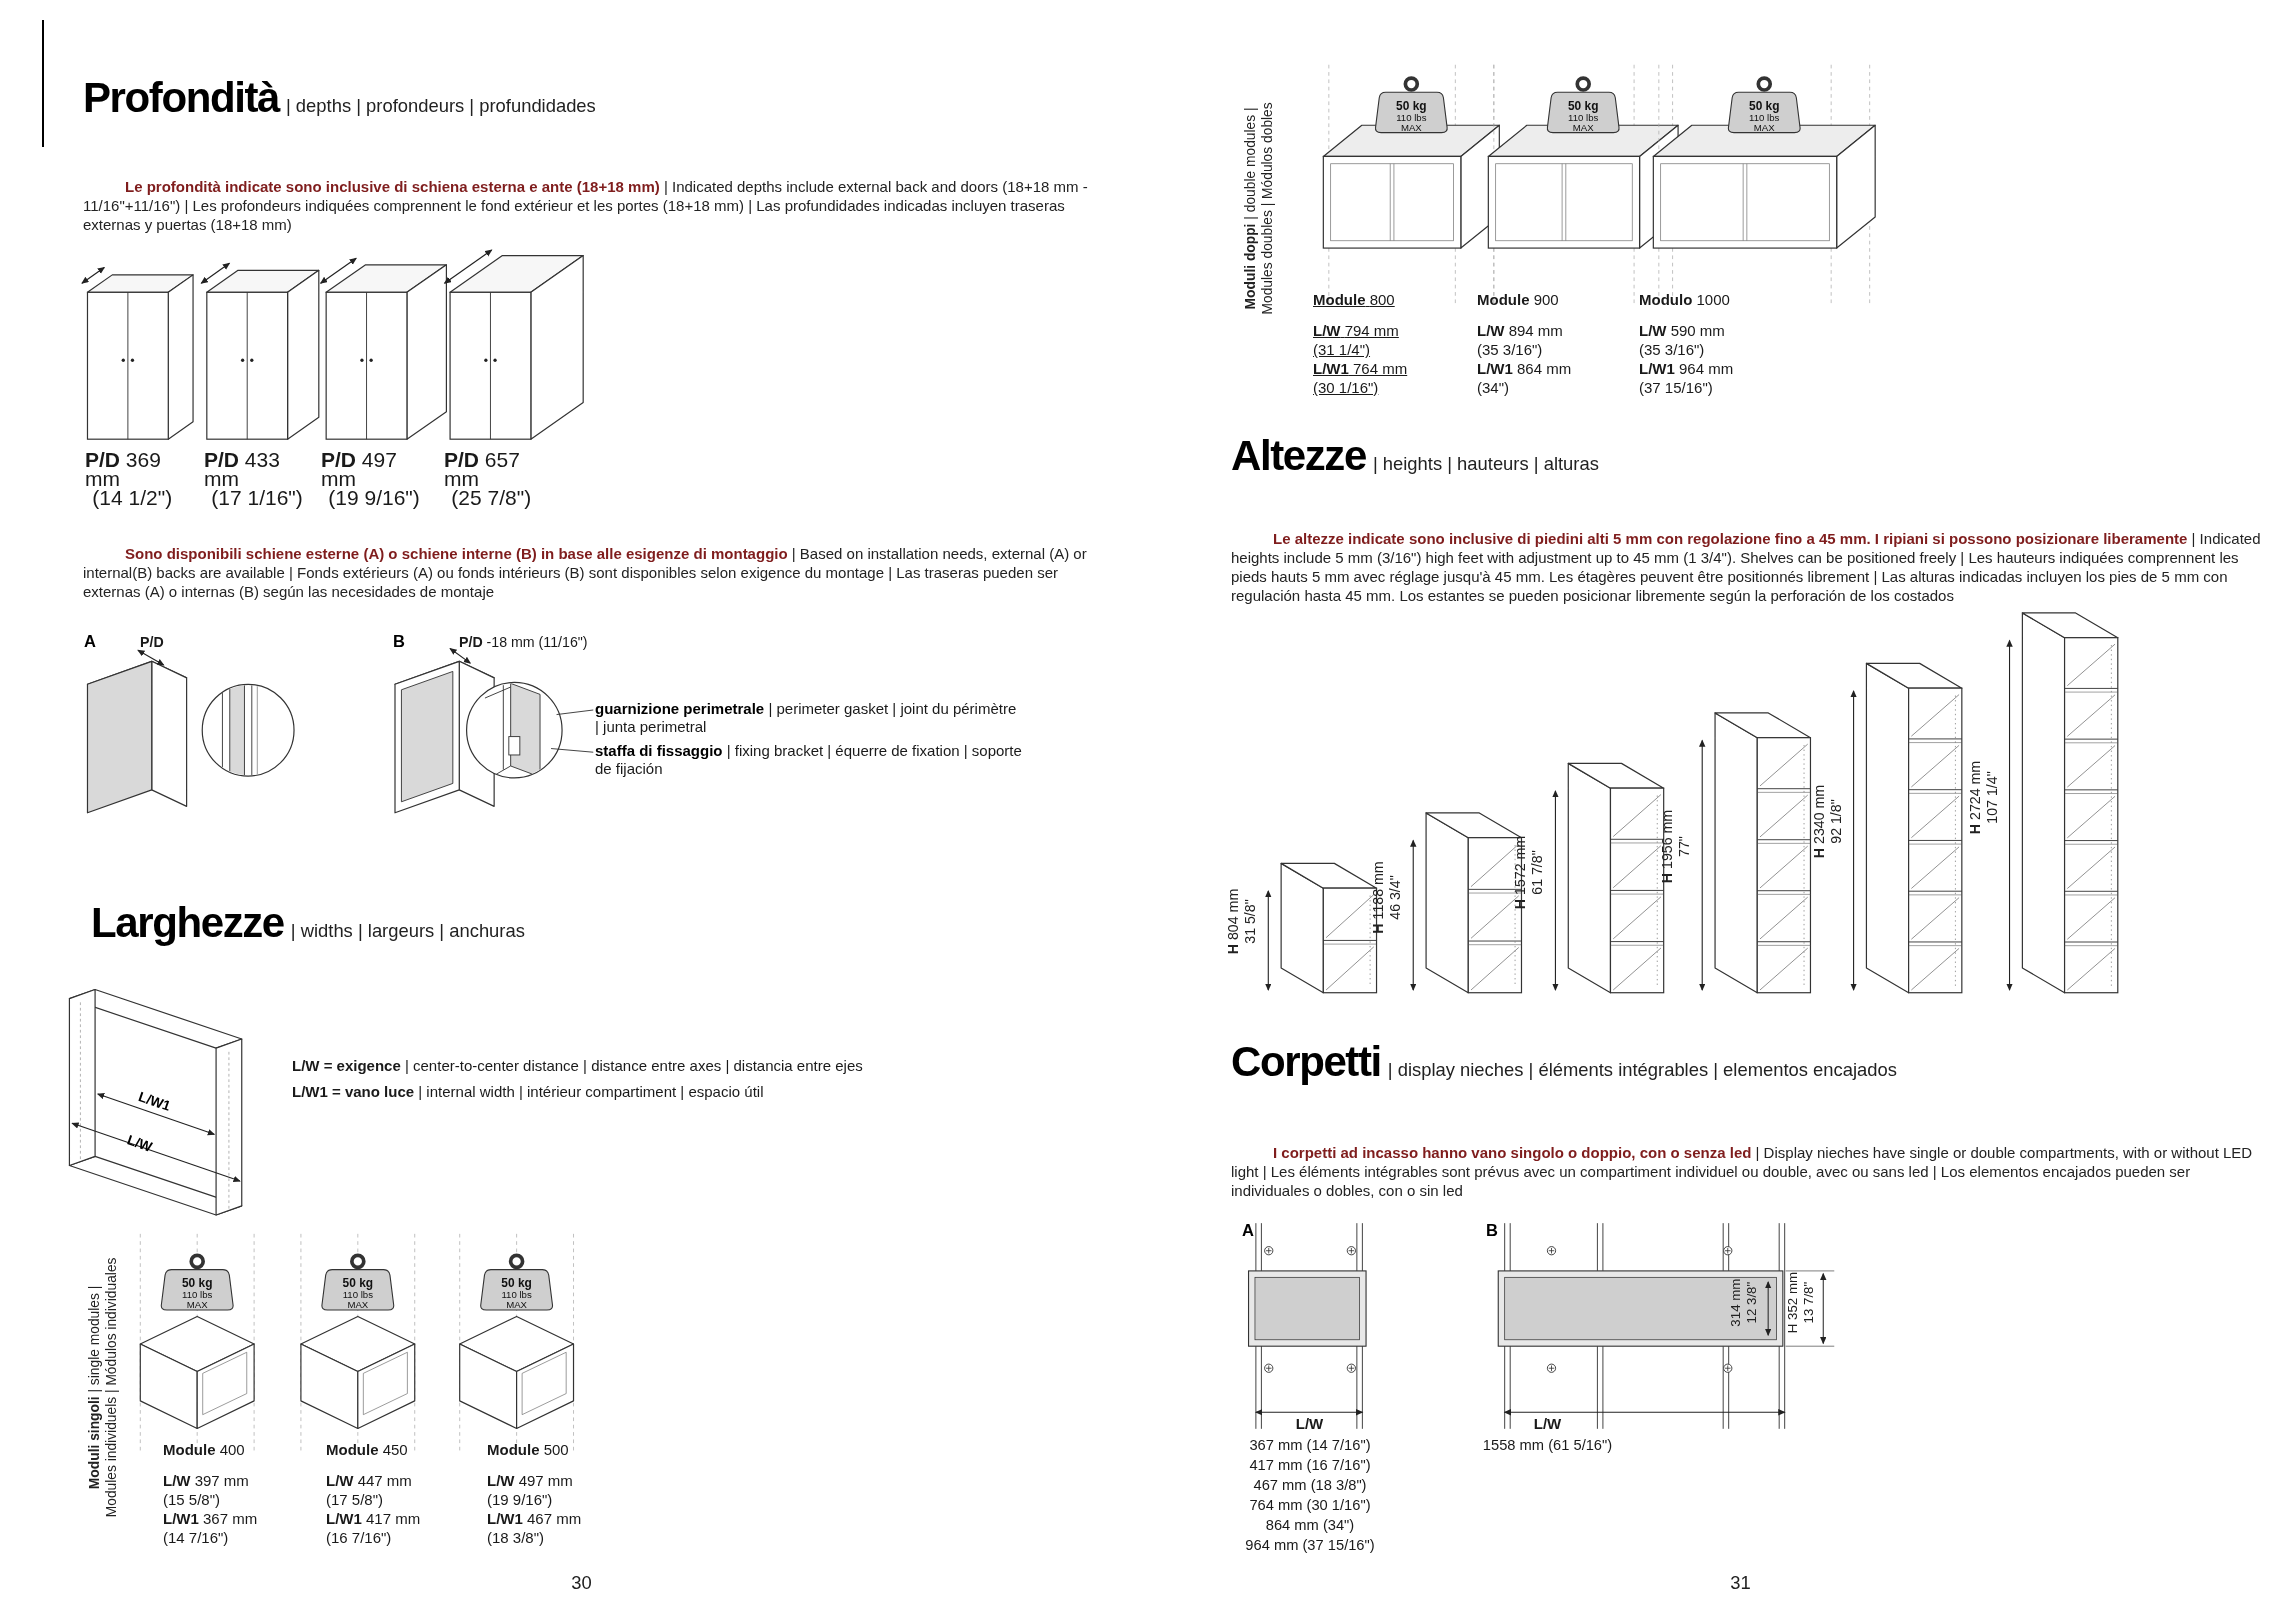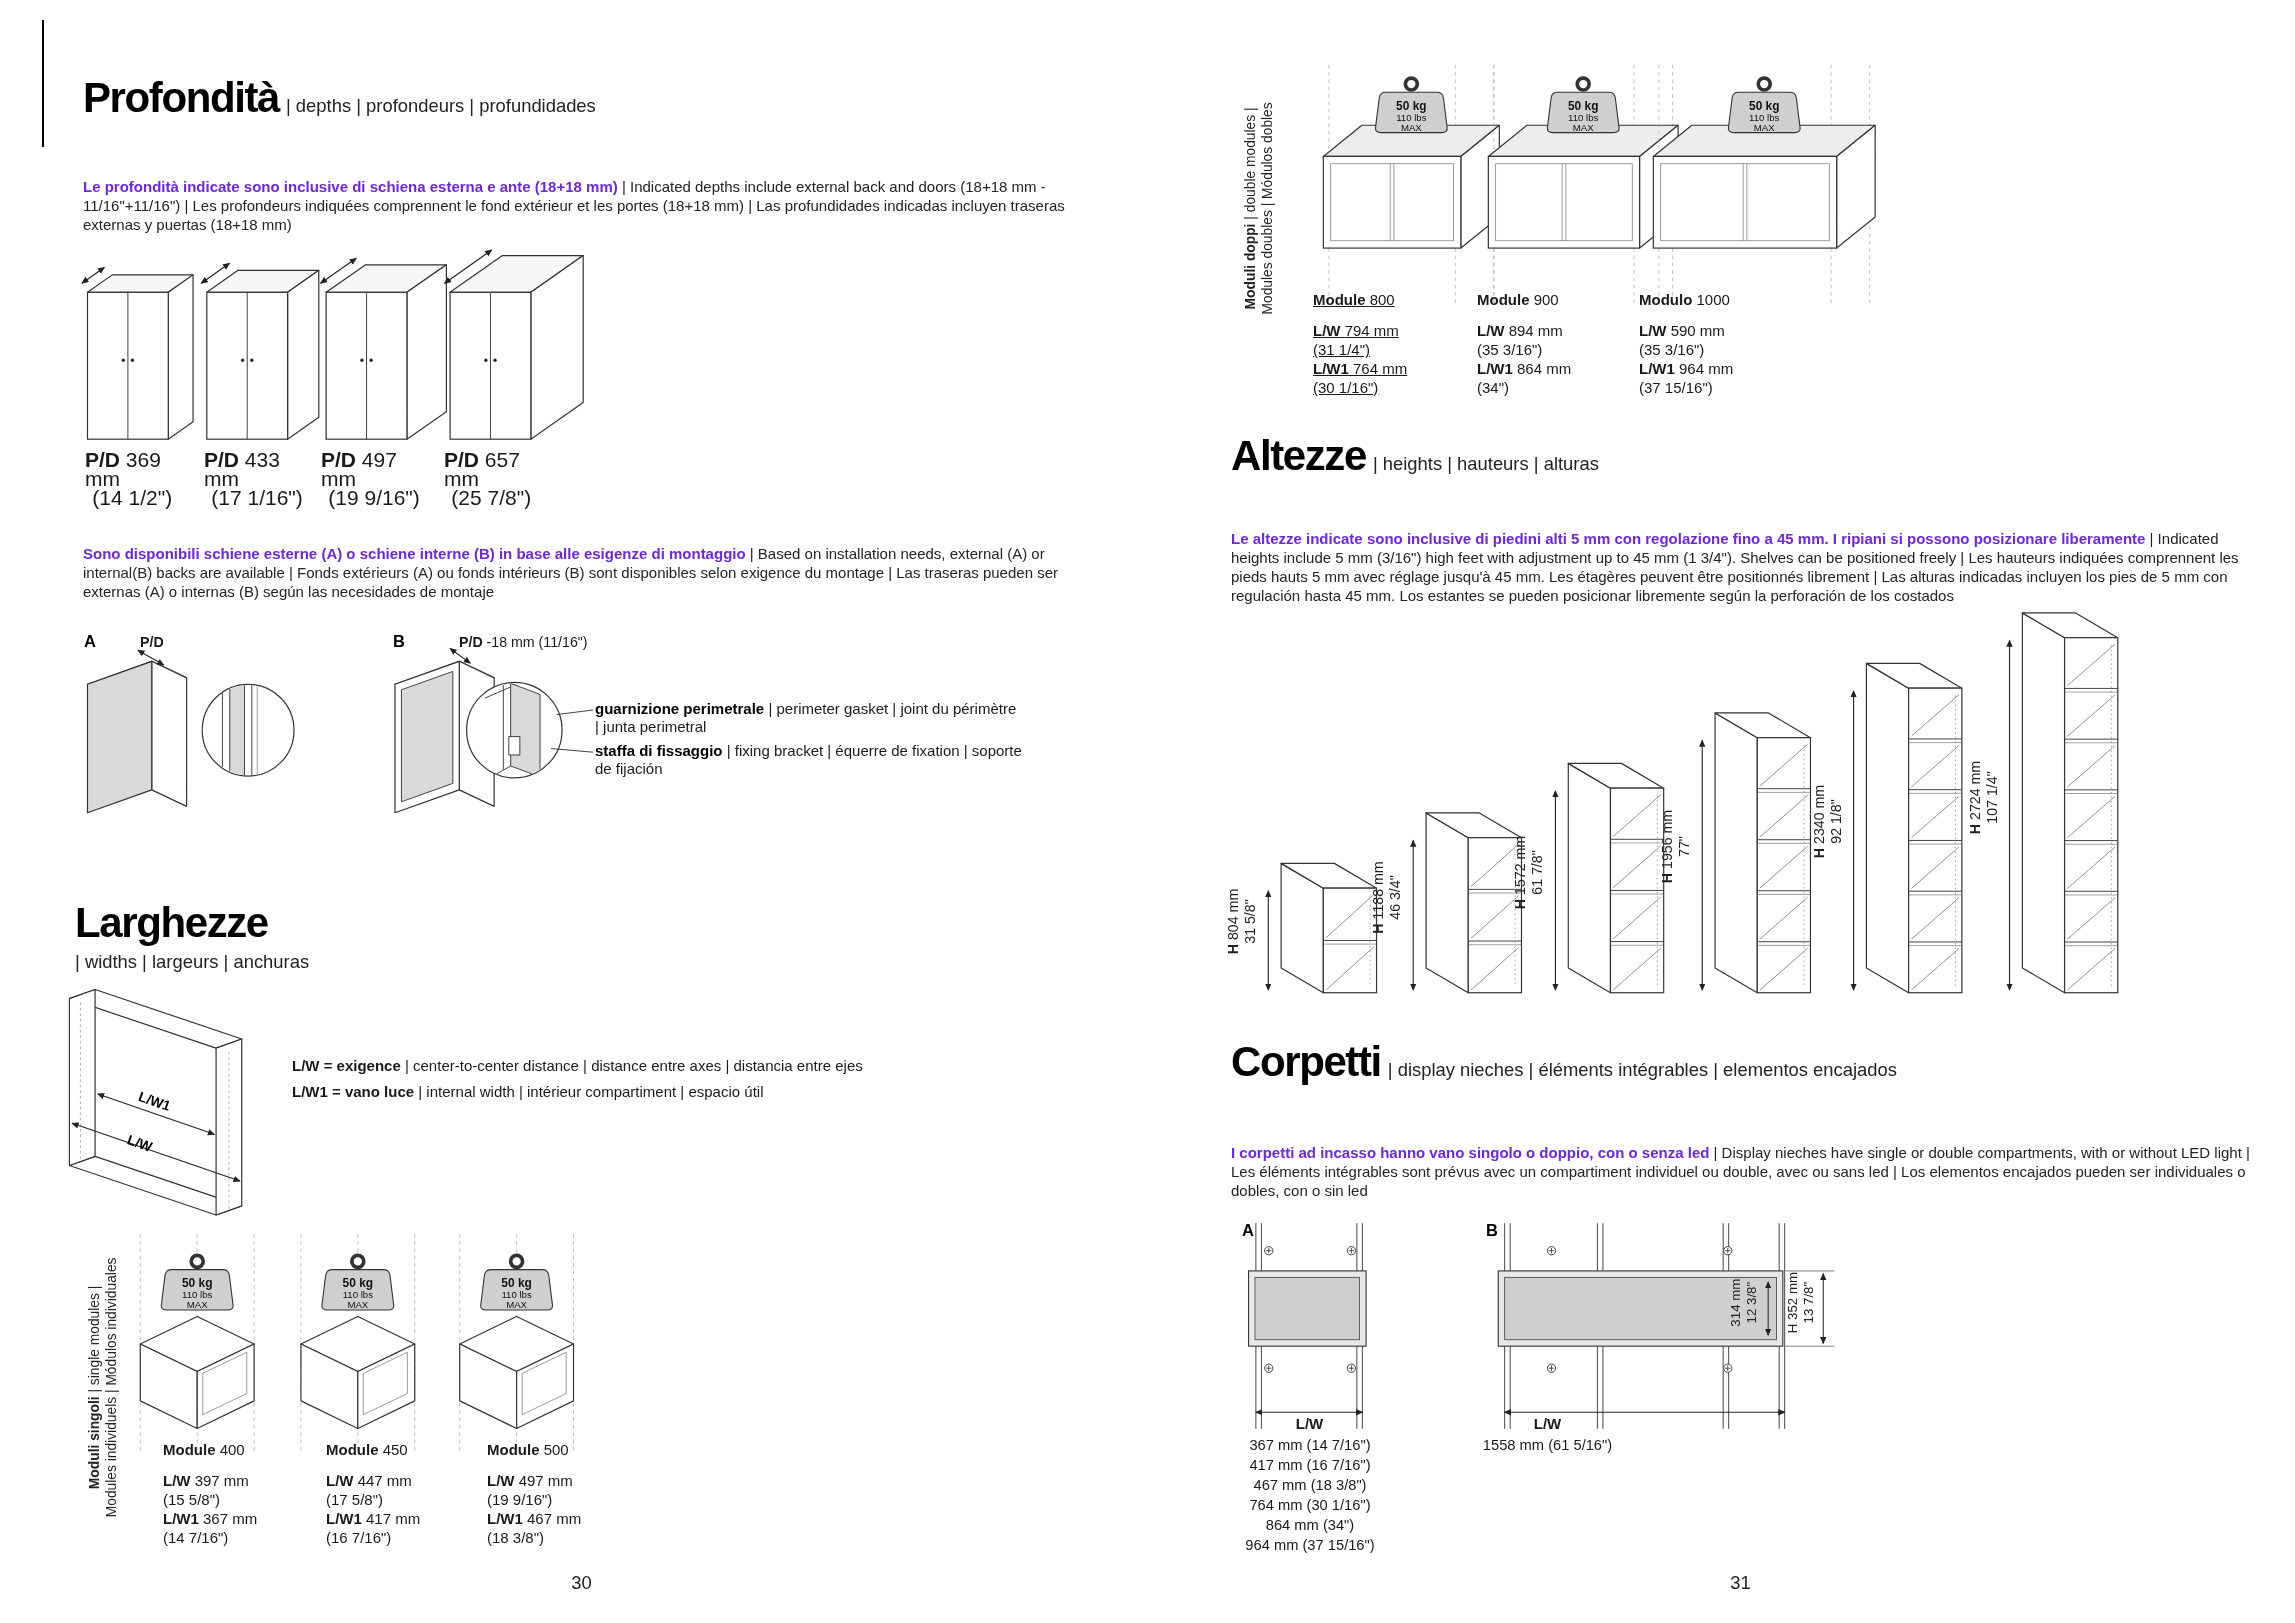--- a/index.html
+++ b/index.html
@@ -3,21 +3,21 @@
 <meta charset="utf-8">
 <style>
   html,body{margin:0;padding:0;}
   body{width:2296px;height:1624px;background:#ffffff;position:relative;
        font-family:"Liberation Sans",sans-serif;color:#1a1a1a;overflow:hidden;}
   .abs{position:absolute;}
   .titlebox{display:flex;align-items:baseline;gap:7px;white-space:nowrap;}
   .bigtitle{font-size:42px;font-weight:bold;letter-spacing:-1.4px;color:#000;margin:0;line-height:1;}
   .subtitle{font-size:18.4px;color:#222;}
   .para{font-size:15px;line-height:19px;color:#232323;}
-  .para b{color:#6d28d9;}
+  .para b{color:#7f1d1d;margin-left:42px;}
   .pd{font-size:21px;line-height:19px;}
   .pd .in{padding-left:7.3px;}
   .spec{font-size:15px;line-height:19px;}
   .spec .name{margin-bottom:12px;}
   .ab{font-size:16.5px;font-weight:bold;color:#000;}
   .anno{font-size:15px;line-height:18.4px;}
   .anno b{color:#000;}
   .legend{font-size:15px;line-height:19px;}
   .vlabel{position:absolute;text-align:center;transform:rotate(-90deg);transform-origin:center;
           font-size:13.8px;line-height:17.4px;white-space:nowrap;color:#222;}
@@ -148,21 +148,21 @@
 <p class="abs para" style="left:83px;top:529px;width:1029px;"><b>Sono disponibili schiene esterne (A) o schiene interne (B) in base alle esigenze di montaggio</b><span> | Based on installation needs, external (A) or internal(B) backs are available | Fonds extérieurs (A) ou fonds intérieurs (B) sont disponibles selon exigence du montage | Las traseras pueden ser externas (A) o internas (B) según las necesidades de montaje</span></p>
 
 <div class="abs ab" style="left:84px;top:632px;">A</div>
 <div class="abs ab" style="left:393px;top:632px;">B</div>
 <div class="abs" style="left:140px;top:634px;font-size:14.2px;font-weight:bold;">P/D</div>
 <div class="abs" style="left:459px;top:634px;font-size:14.2px;"><b>P/D</b><span> -18 mm (11/16")</span></div>
 
 <div class="abs anno" style="left:595px;top:700px;width:427px;"><b>guarnizione perimetrale</b><span> | perimeter gasket | joint du périmètre | junta perimetral</span></div>
 <div class="abs anno" style="left:595px;top:742px;width:427px;"><b>staffa di fissaggio</b><span> | fixing bracket | équerre de fixation | soporte de fijación</span></div>
 
-<div class="abs titlebox" style="left:75px;top:902px;flex-direction:column;">
+<div class="abs titlebox" style="left:91px;top:902px;">
   <h1 class="bigtitle">Larghezze</h1>
   <span class="subtitle">| widths | largeurs | anchuras</span>
 </div>
 
 <svg id="larghezze-art" style="left:37px;top:973px;" width="294" height="275" viewBox="0 0 320 300">
     <polygon points="35,28 63,18 223,72 195,82" fill="#fff" stroke="#333" stroke-width="1.3" stroke-linejoin="round"></polygon>
     <polygon points="35,210 63,200 223,254 195,264" fill="#fff" stroke="#333" stroke-width="1.3" stroke-linejoin="round"></polygon>
     <polygon points="35,28 63,18 63,200 35,210" fill="#fff" stroke="#333" stroke-width="1.3" stroke-linejoin="round"></polygon>
     <polygon points="195,82 223,72 223,254 195,264" fill="#fff" stroke="#333" stroke-width="1.3" stroke-linejoin="round"></polygon>
     <line x1="47" y1="32" x2="47" y2="205" stroke="#888" stroke-width="0.7" stroke-dasharray="3 3"></line>

